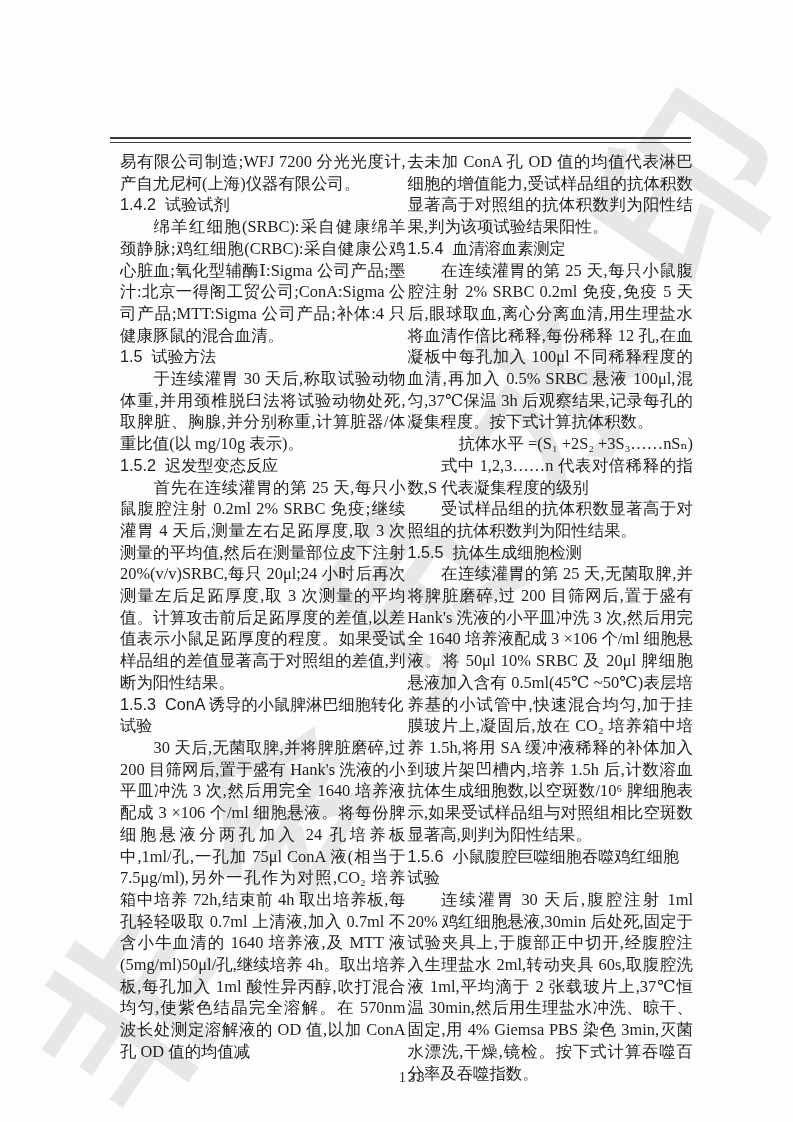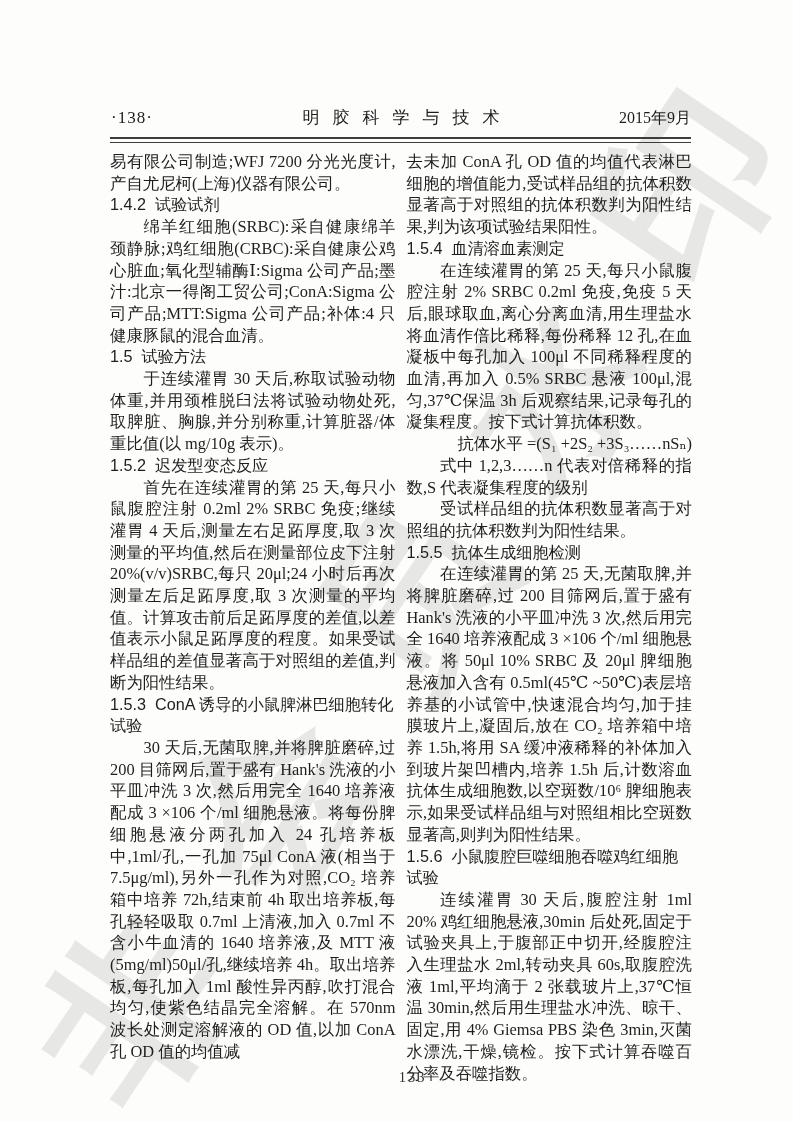--- a/index.html
+++ b/index.html
@@ -70,24 +70,24 @@
     width: 581px;
     height: 3px;
     border-top: 2px solid #3c3c3c;
     border-bottom: 1.5px solid #3c3c3c;
     z-index: 1;
   }
   
   .columns {
     position: absolute;
     top: 151px;
-    left: 110px;
+    left: 120px;
     width: 582px;
     display: flex;
-    gap: 11px;
+    gap: 2px;
     z-index: 1;
   }
   .col {
     width: 285.5px;
     font-size: 16.4px;
     line-height: 21.7px;
     text-align: justify;
   }
   .col p, .col h4 {
     margin: 0;
@@ -123,25 +123,20 @@
     z-index: 1;
   }
 </style>
 </head>
 <body>
 
 <div class="page">
 
   <div class="watermark">非会员水印</div>
 
-  <div class="header">
-    <span class="hdr-left">·138·</span>
-    <span class="hdr-center">明胶科学与技术</span>
-    <span class="hdr-right">2015年9月</span>
-  </div>
   <div class="header-rule"></div>
 
   <div class="columns">
 
     <div class="col">
       <p class="blk-para-cont">易有限公司制造;WFJ 7200 分光光度计,产自尤尼柯(上海)仪器有限公司。</p>
       <h4 class="blk-heading">1.4.2  试验试剂</h4>
       <p class="blk-para">绵羊红细胞(SRBC):采自健康绵羊颈静脉;鸡红细胞(CRBC):采自健康公鸡心脏血;氧化型辅酶Ⅰ:Sigma 公司产品;墨汁:北京一得阁工贸公司;ConA:Sigma 公司产品;MTT:Sigma 公司产品;补体:4 只健康豚鼠的混合血清。</p>
       <h4 class="blk-heading">1.5  试验方法</h4>
       <p class="blk-para">于连续灌胃 30 天后,称取试验动物体重,并用颈椎脱臼法将试验动物处死,取脾脏、胸腺,并分别称重,计算脏器/体重比值(以 mg/10g 表示)。</p>

